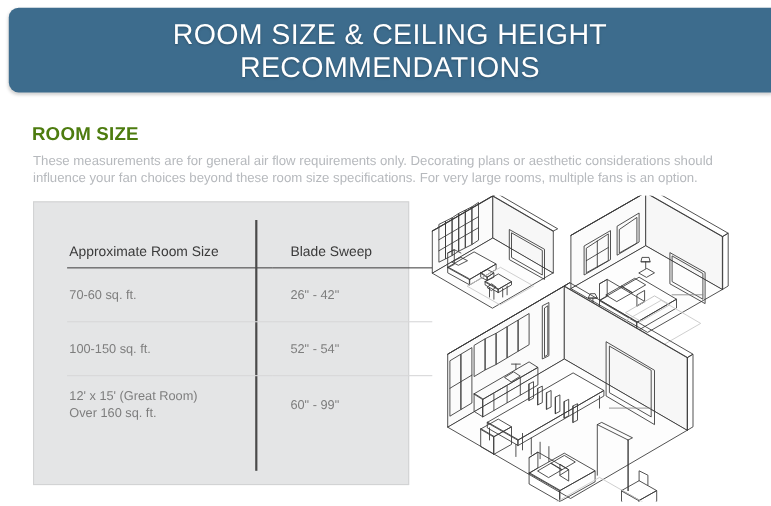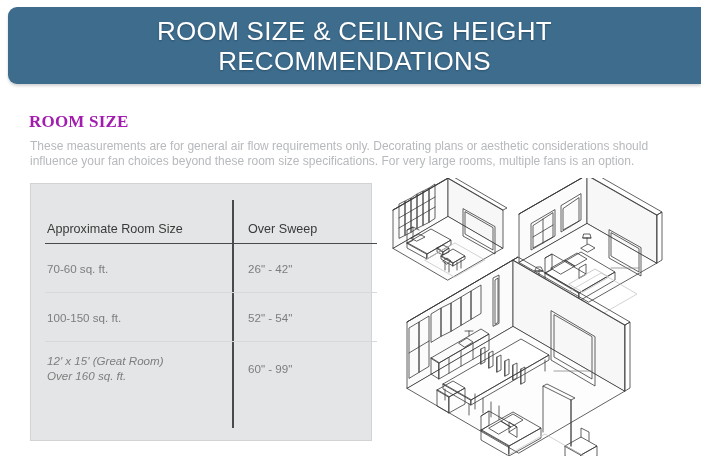--- a/index.html
+++ b/index.html
@@ -41,23 +41,22 @@
     white-space: pre-line;
   }
 
   
   .section-heading {
     position: absolute;
     left: 29px;
     top: 112px;
     font-size: 17px;
     font-weight: bold;
-    color: #a21caf;
+    color: #4d7c0f;
     letter-spacing: 0.2px;
-    font-family: Liberation Serif, serif;
   }
   .section-desc {
     position: absolute;
     left: 30px;
     top: 139px;
     width: 645px;
     font-size: 12px;
     line-height: 15px;
     color: #b6b9bd;
   }
@@ -77,20 +76,21 @@
     position: absolute;
     left: 14px;
     top: 16px;
     width: 314px;
     height: 228px;
   }
   .tbl {
     width: 314px;
     border-collapse: collapse;
     table-layout: fixed;
+    margin-left: 16px;
   }
   .tbl th {
     text-align: left;
     font-size: 12.6px;
     font-weight: 400;
     color: #3a3a3a;
     padding: 0 0 7px 0;
     vertical-align: bottom;
     border-bottom: 1.6px solid #4a4a4a;
     height: 36px;
@@ -113,21 +113,21 @@
   
   .v-divider {
     position: absolute;
     left: 201px;
     top: 16px;
     width: 2px;
     height: 228px;
     background: #4a4a4a;
   }
 
-  .cell-multiline { white-space: pre-line; line-height: 15px; font-style: italic; }
+  .cell-multiline { white-space: pre-line; line-height: 15px; }
 
   
   .illustration {
     position: absolute;
     left: 385px;
     top: 178px;
     width: 312px;
     height: 278px;
   }
   .illustration svg { display: block; }
@@ -143,21 +143,21 @@
 <div class="section-heading">ROOM SIZE</div>
 <div class="section-desc">These measurements are for general air flow requirements only. Decorating plans or aesthetic considerations should influence your fan choices beyond these room size specifications. For very large rooms, multiple fans is an option.</div>
 
 <div class="table-panel">
   <div class="v-divider"></div>
   <div class="table-inner">
     <table class="tbl">
       <thead>
         <tr>
           <th class="col-a">Approximate Room Size</th>
-          <th class="col-b">Over Sweep</th>
+          <th class="col-b">Blade Sweep</th>
         </tr>
       </thead>
       <tbody>
         <tr>
           <td class="col-a">70-60 sq. ft.</td>
           <td class="col-b">26" - 42"</td>
         </tr>
         <tr>
           <td class="col-a">100-150 sq. ft.</td>
           <td class="col-b">52" - 54"</td>

